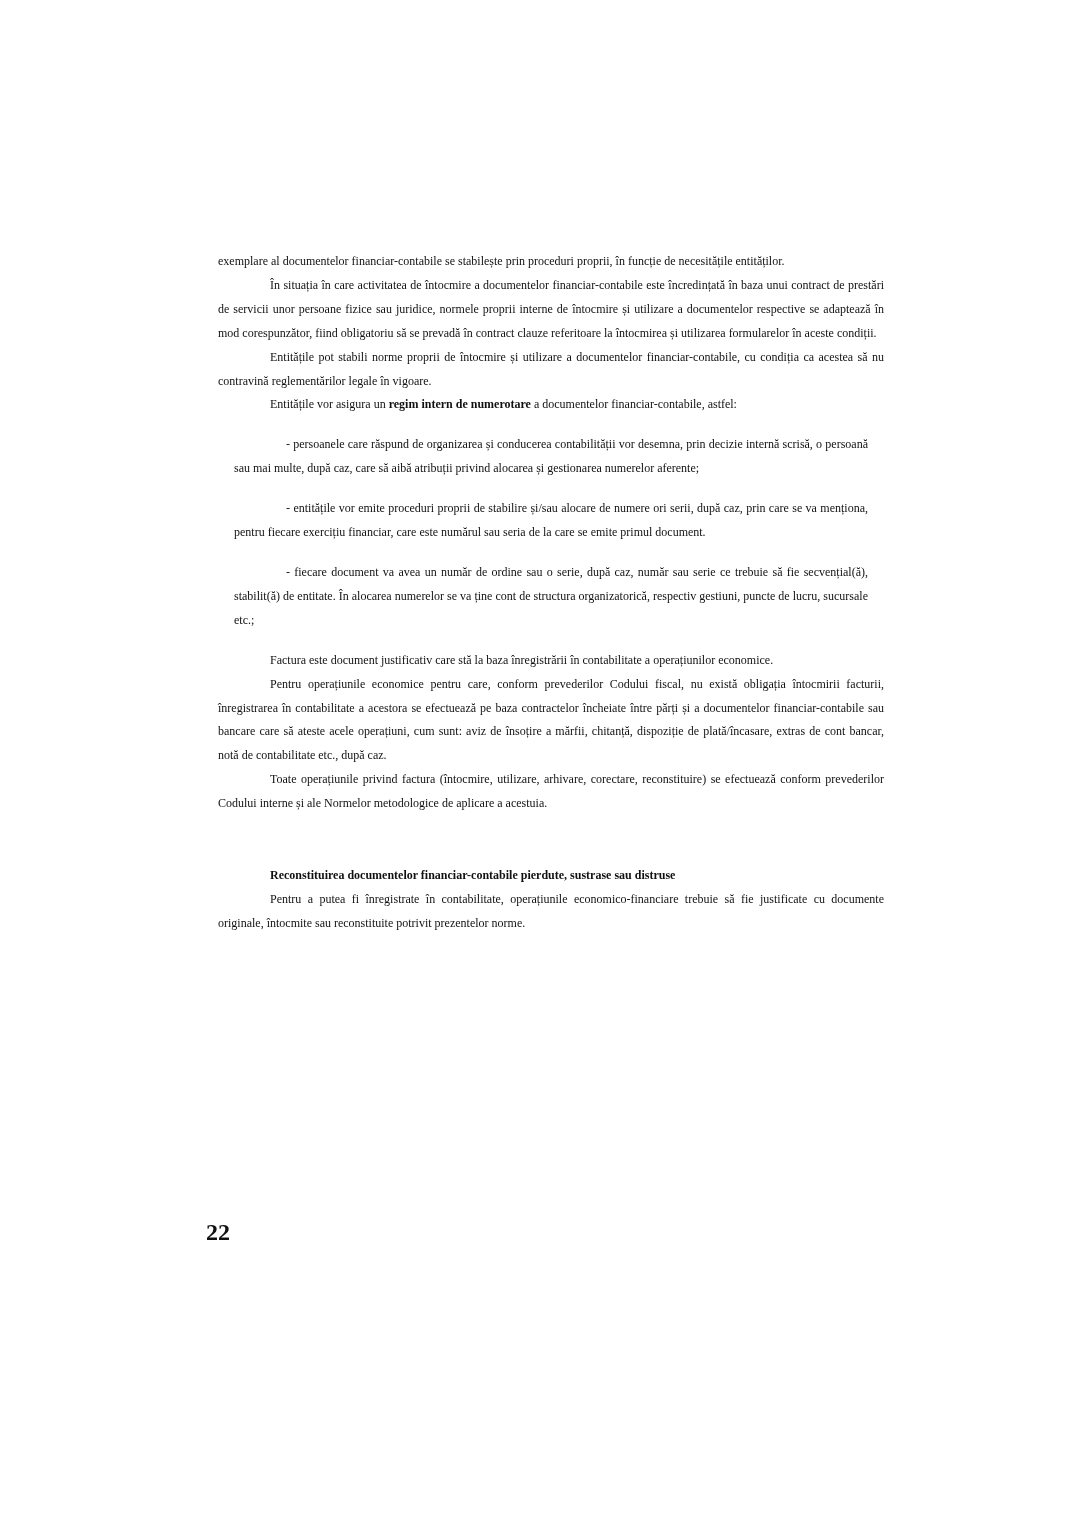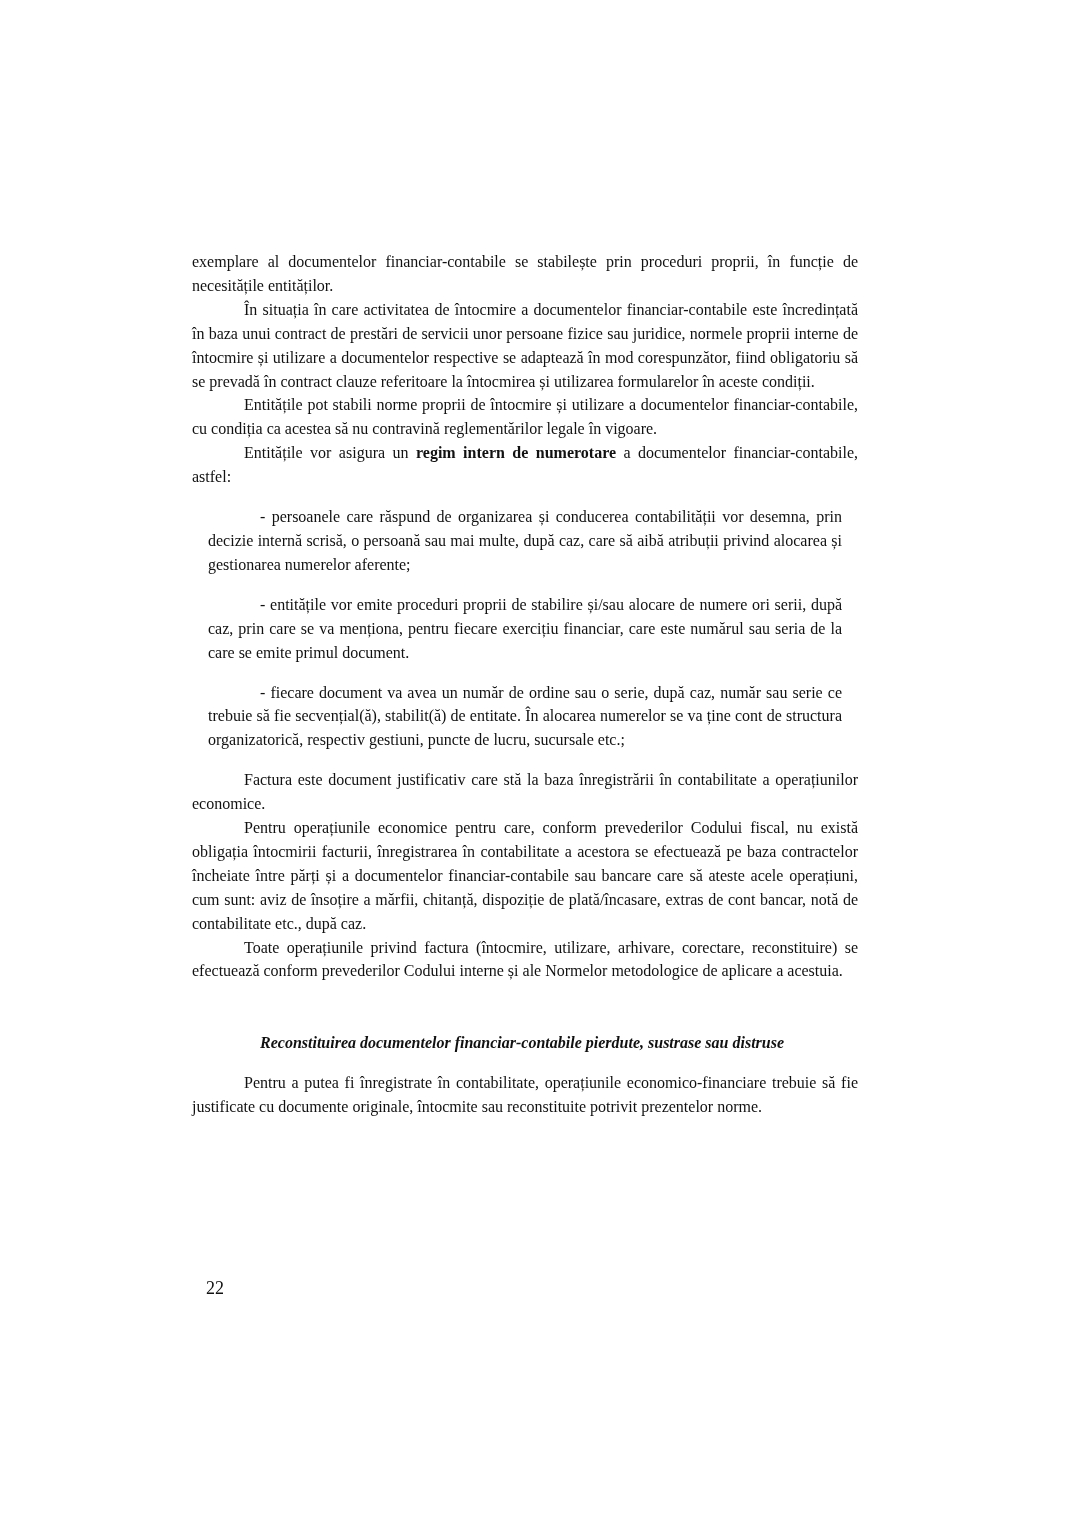--- a/index.html
+++ b/index.html
@@ -10,55 +10,55 @@
     body {
       width: 1080px;
       height: 1525px;
       position: relative;
       overflow: hidden;
       font-family: "Liberation Serif", "DejaVu Serif", serif;
       color: #111111;
     }
     .page {
       position: absolute;
-      left: 192px;
+      left: 218px;
       top: 250px;
       width: 666px;
-      font-size: 16px;
+      font-size: 12px;
       line-height: 23.9px;
     }
     .para {
       margin: 0;
       text-align: justify;
       text-indent: 52px;
       hyphens: none;
     }
     .para.no-indent {
       text-indent: 0;
     }
     .bullet {
       margin: 16px;
       text-align: justify;
       text-indent: 52px;
     }
     .section-title {
-      margin: 16px;
+      margin: 0;
       margin-top: 48px;
       text-align: justify;
       text-indent: 52px;
       font-weight: bold;
-      font-style: italic;
     }
     b { font-weight: bold; }
     .page-number {
       position: absolute;
       left: 206px;
-      top: 1276px;
-      font-size: 18px;
+      top: 1220px;
+      font-size: 24px;
       line-height: 24px;
+      font-weight: bold;
     }
   </style>
 </head>
 <body>
 
 <div class="page">
   <p class="para no-indent">exemplare al documentelor financiar-contabile se stabilește prin proceduri proprii, în funcție de necesitățile entităților.</p>
   <p class="para">În situația în care activitatea de întocmire a documentelor financiar-contabile este încredințată în baza unui contract de prestări de servicii unor persoane fizice sau juridice, normele proprii interne de întocmire și utilizare a documentelor respective se adaptează în mod corespunzător, fiind obligatoriu să se prevadă în contract clauze referitoare la întocmirea și utilizarea formularelor în aceste condiții.</p>
   <p class="para">Entitățile pot stabili norme proprii de întocmire și utilizare a documentelor financiar-contabile, cu condiția ca acestea să nu contravină reglementărilor legale în vigoare.</p>
   <p class="para"><span>Entitățile vor asigura un </span><b>regim intern de numerotare</b><span> a documentelor financiar-contabile, astfel:</span></p>

